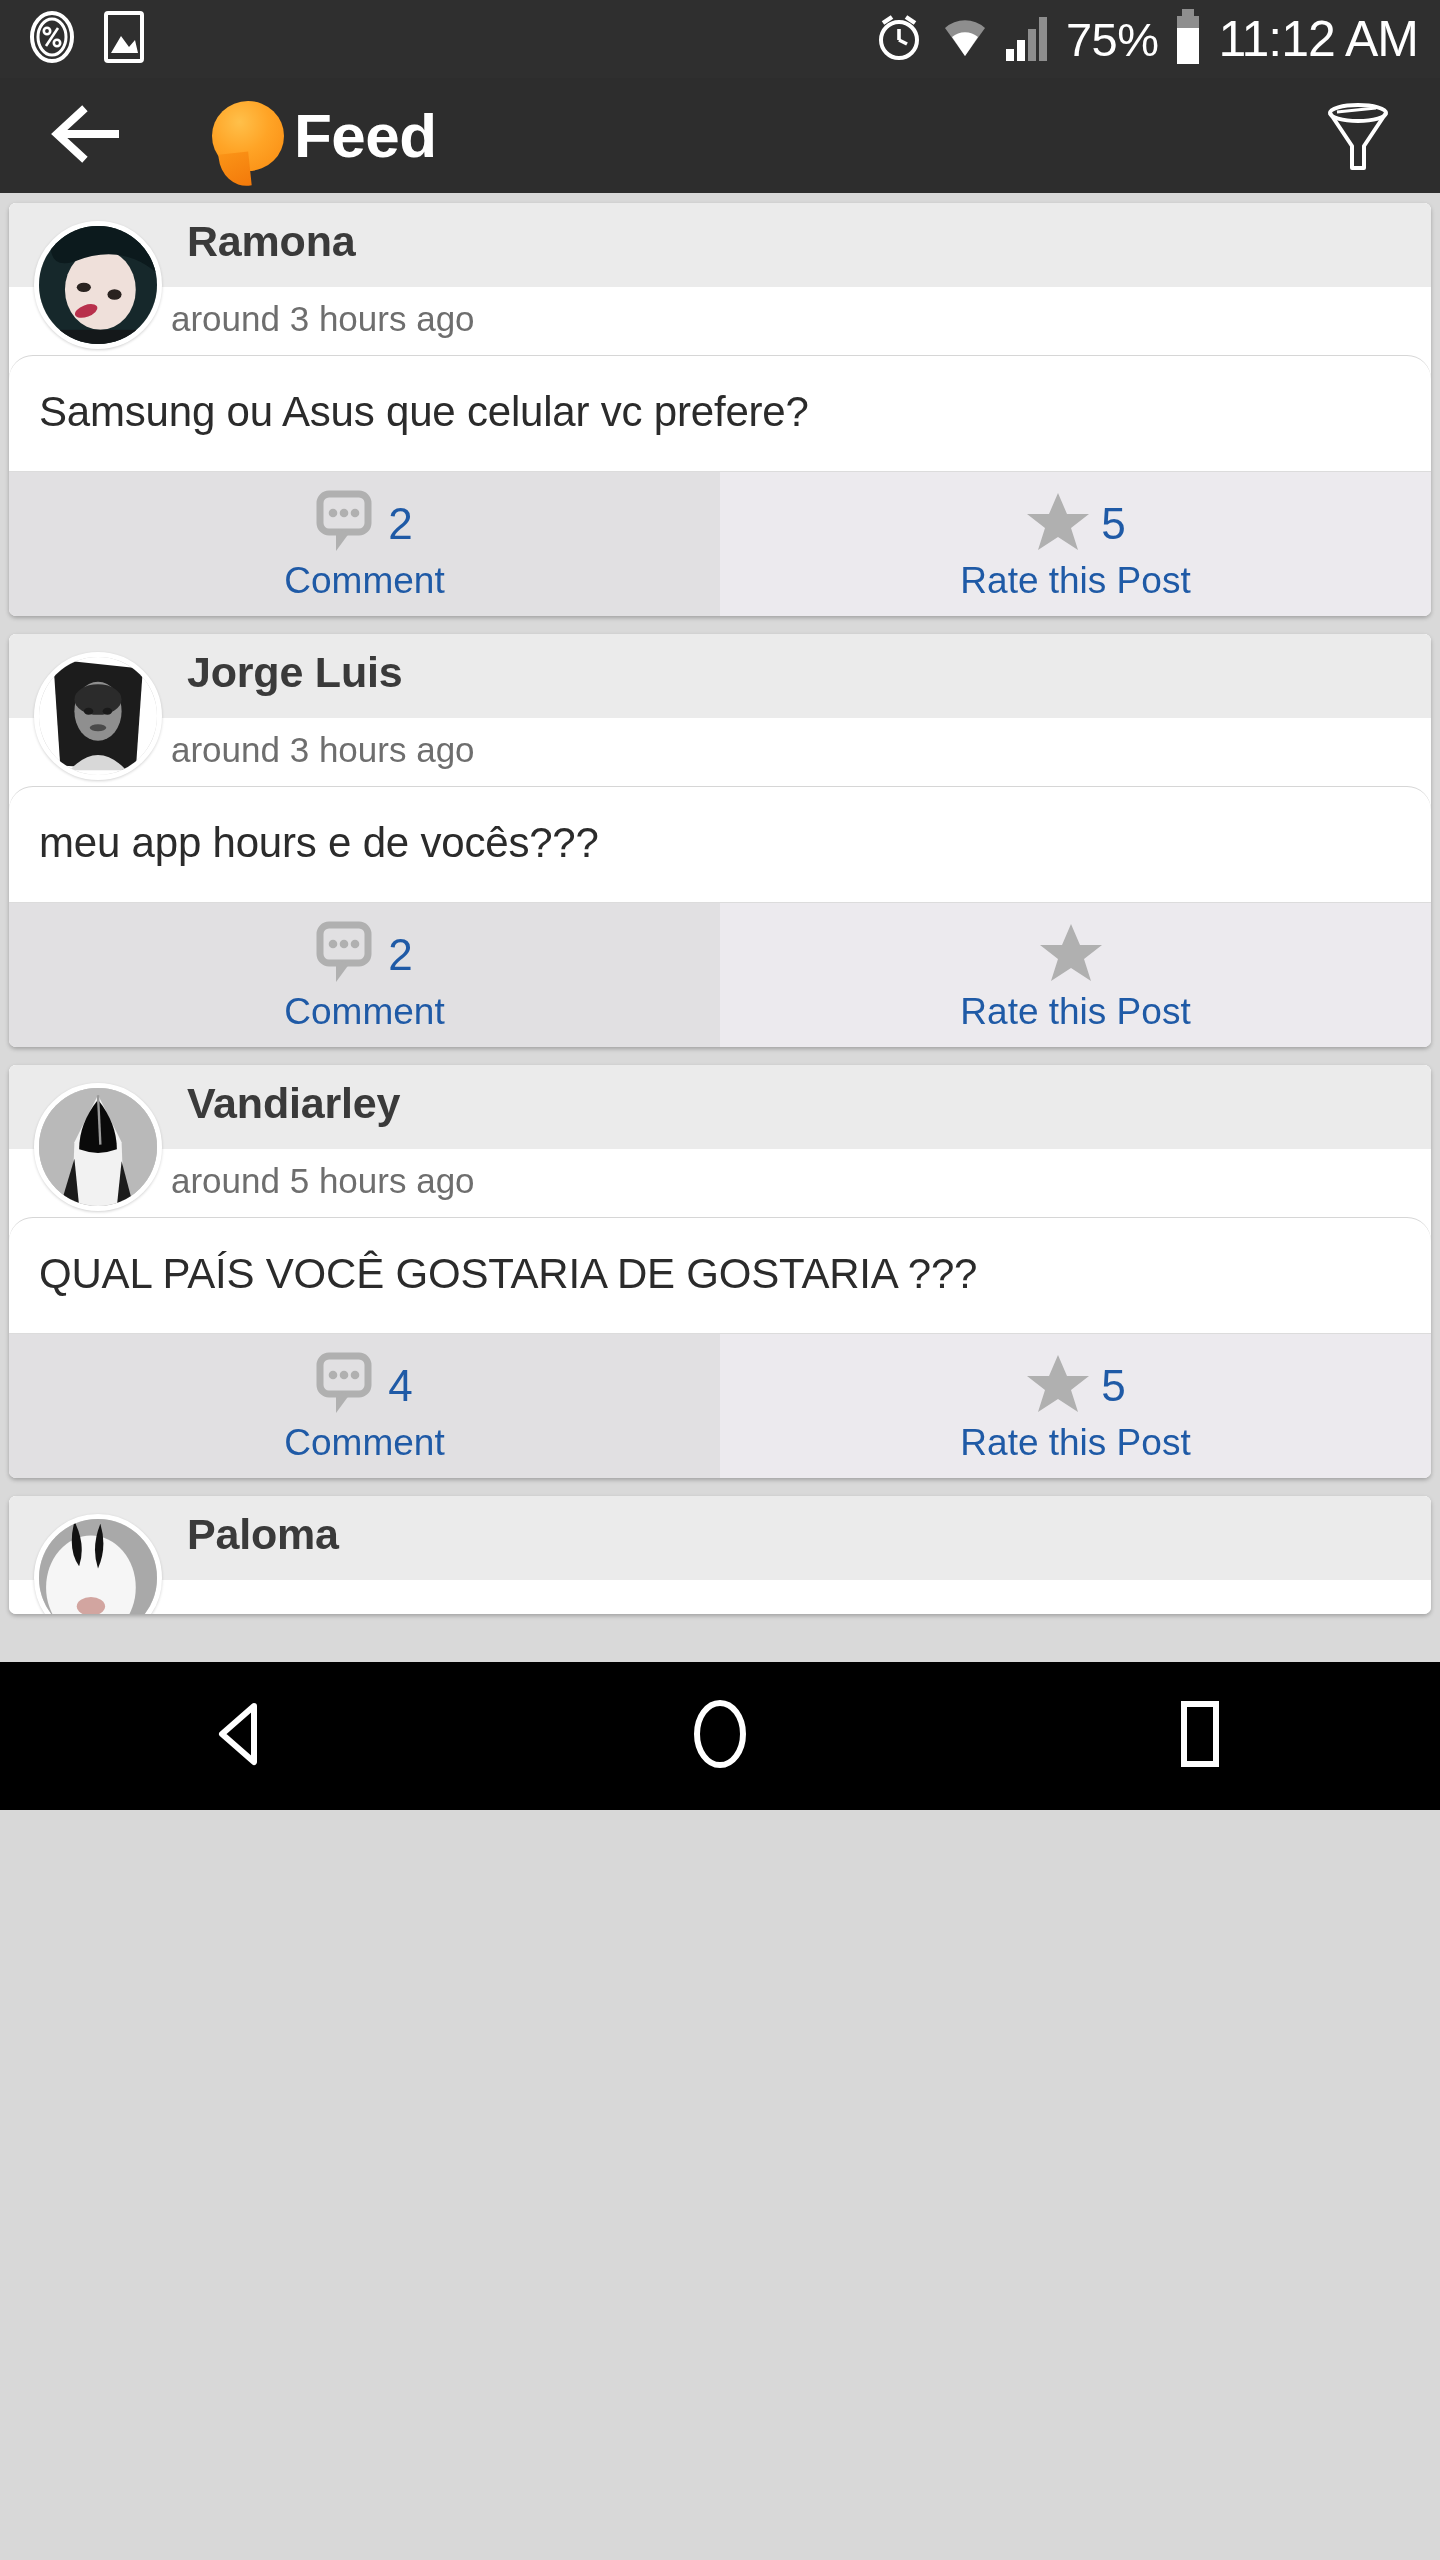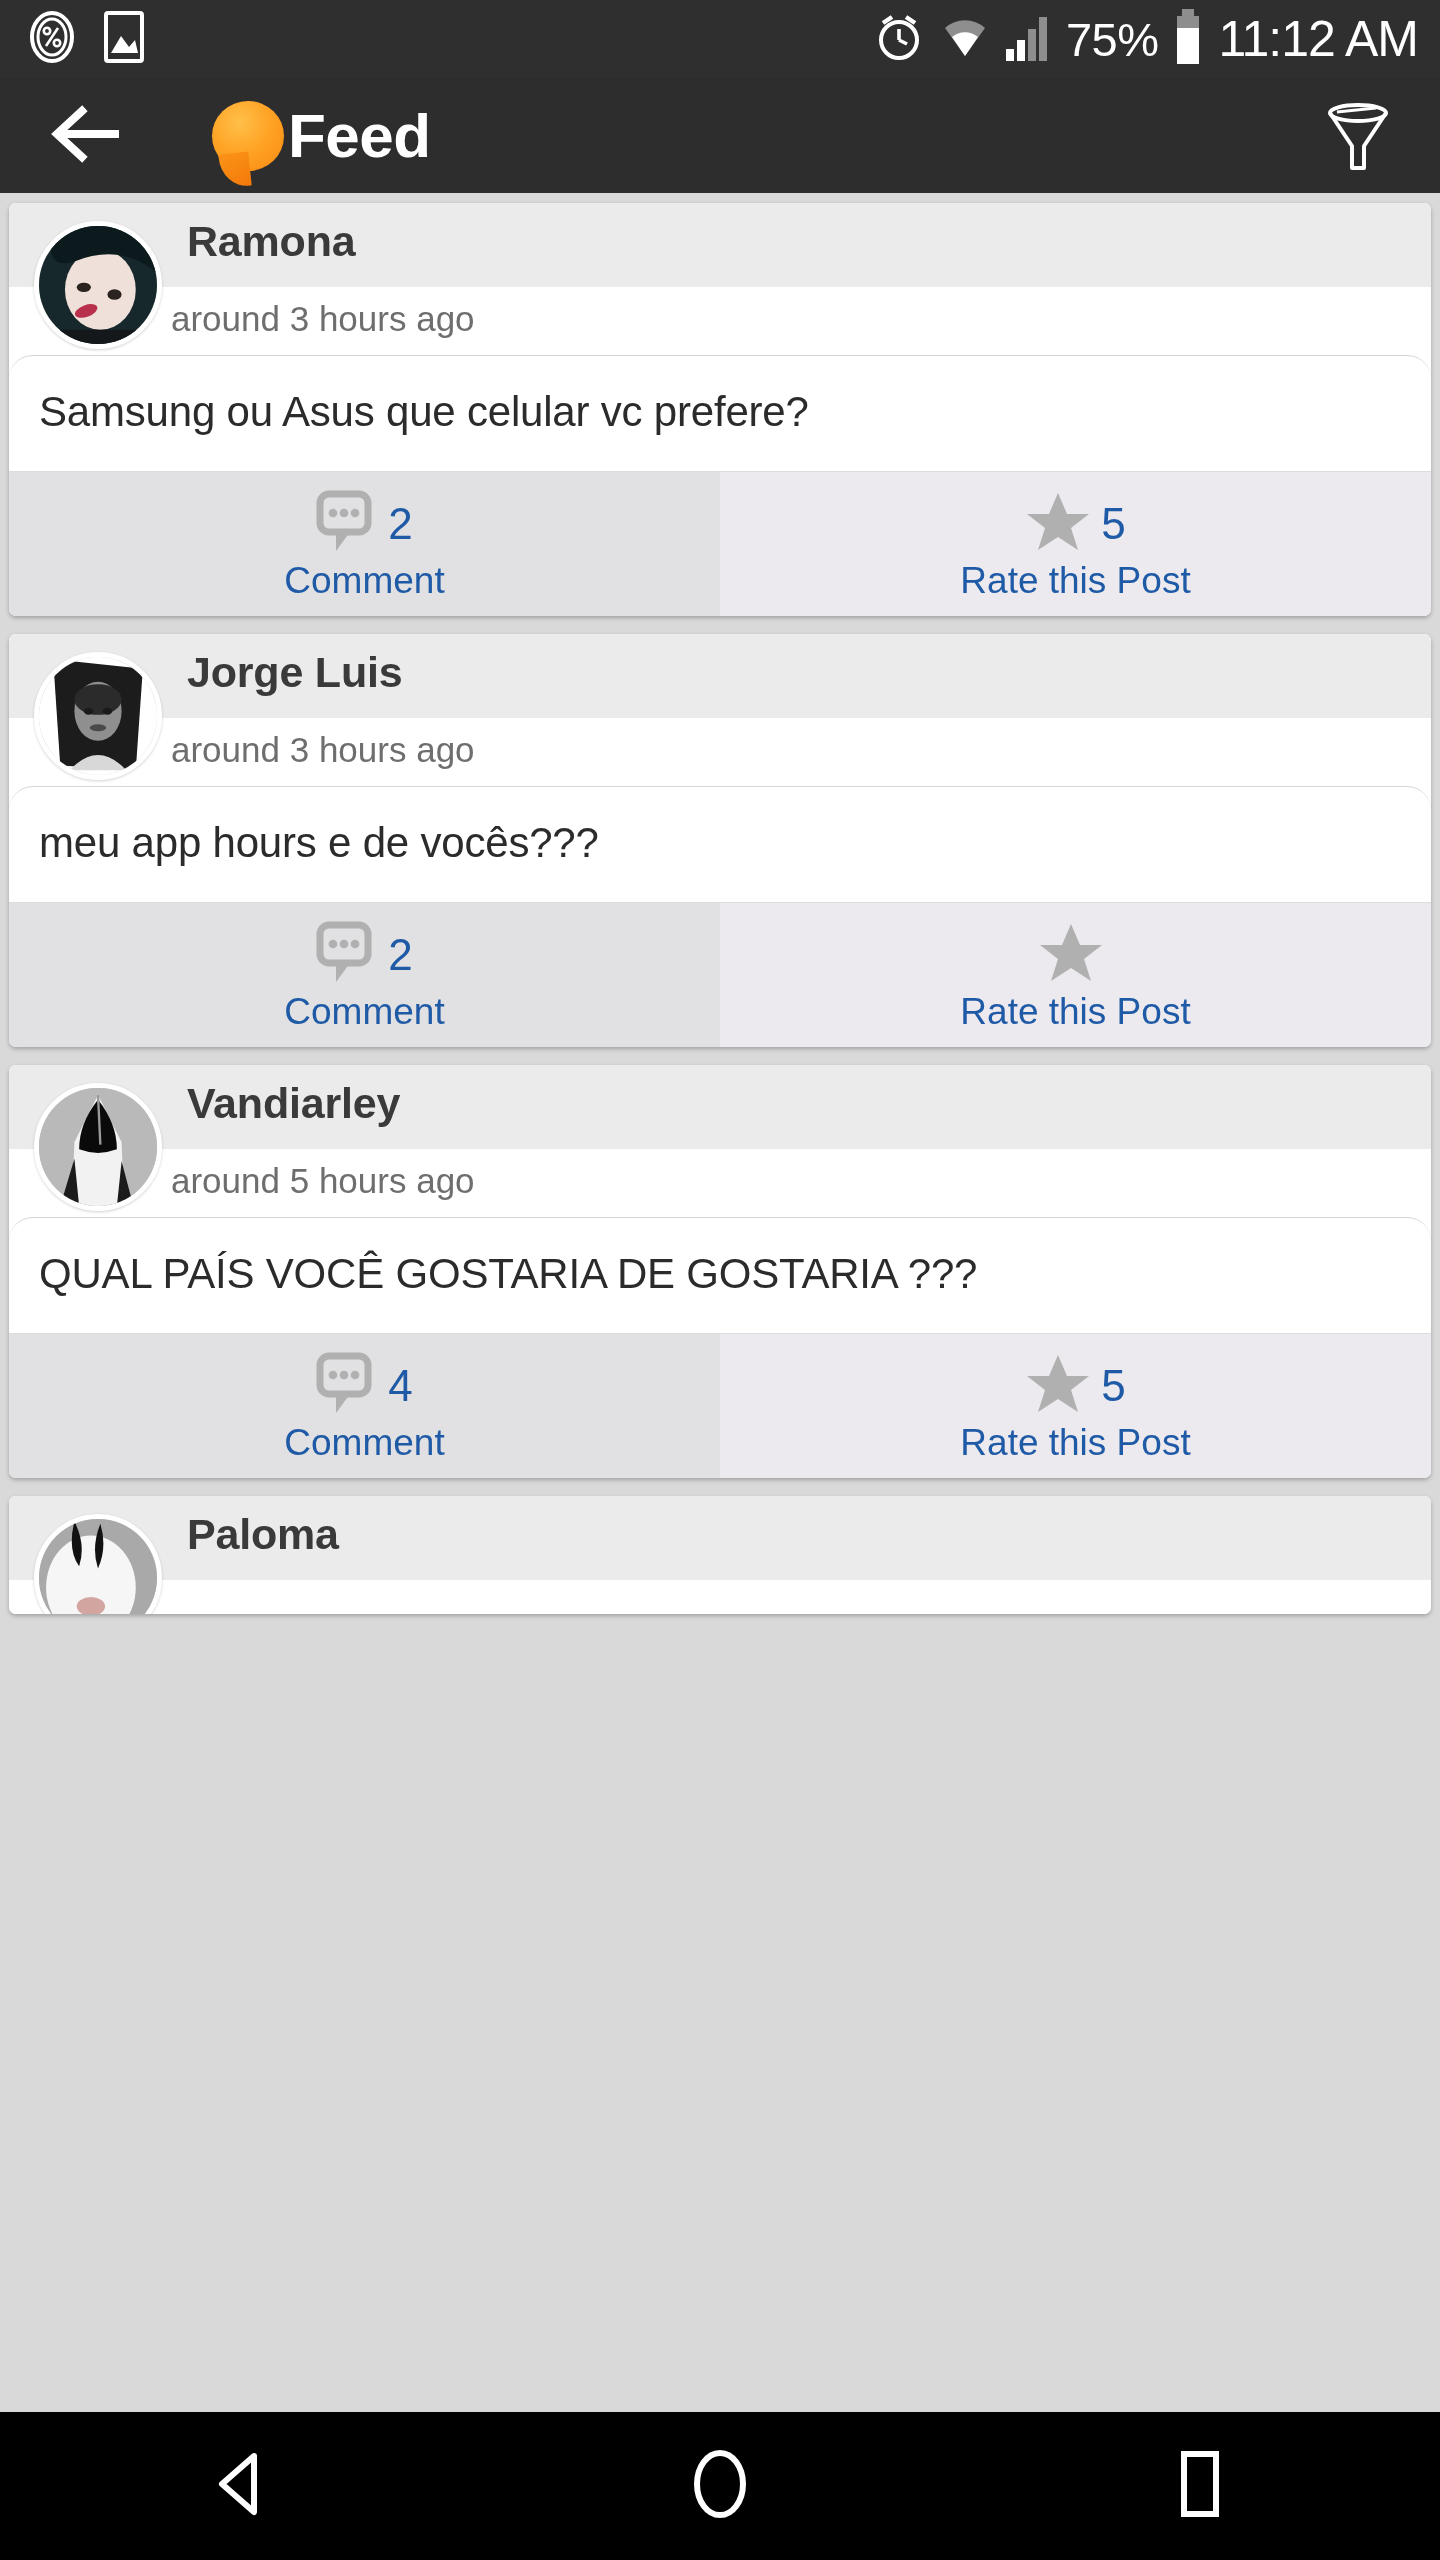--- a/index.html
+++ b/index.html
@@ -8,21 +8,21 @@
     width: 1440px;
     height: 2560px;
     background: #d8d8d8;
     font-family: "Liberation Sans", sans-serif;
     overflow: hidden;
   }
 
   .screen {
     position: relative;
     width: 1440px;
-    height: 2560px;
+    height: 1810px;
     background: #7dd3fc;
     display: flex;
     flex-direction: column;
   }
 
   
   .status-bar {
     height: 78px;
     background: #2f2f2f;
     display: flex;
@@ -68,21 +68,21 @@
     height: 96px;
     display: flex;
     align-items: center;
     justify-content: center;
     flex: 0 0 auto;
   }
   .header-title-wrap {
     display: flex;
     align-items: center;
     margin-left: 78px;
-    gap: 0;
+    gap: 6px;
   }
   .brand-bubble {
     width: 72px;
     height: 70px;
     border-radius: 50% 50% 50% 50%;
     background: radial-gradient(circle at 38% 30%, #ffc04a 0%, #ffa426 45%, #f98a10 100%);
     position: relative;
     flex: 0 0 auto;
   }
   .brand-bubble::after {

